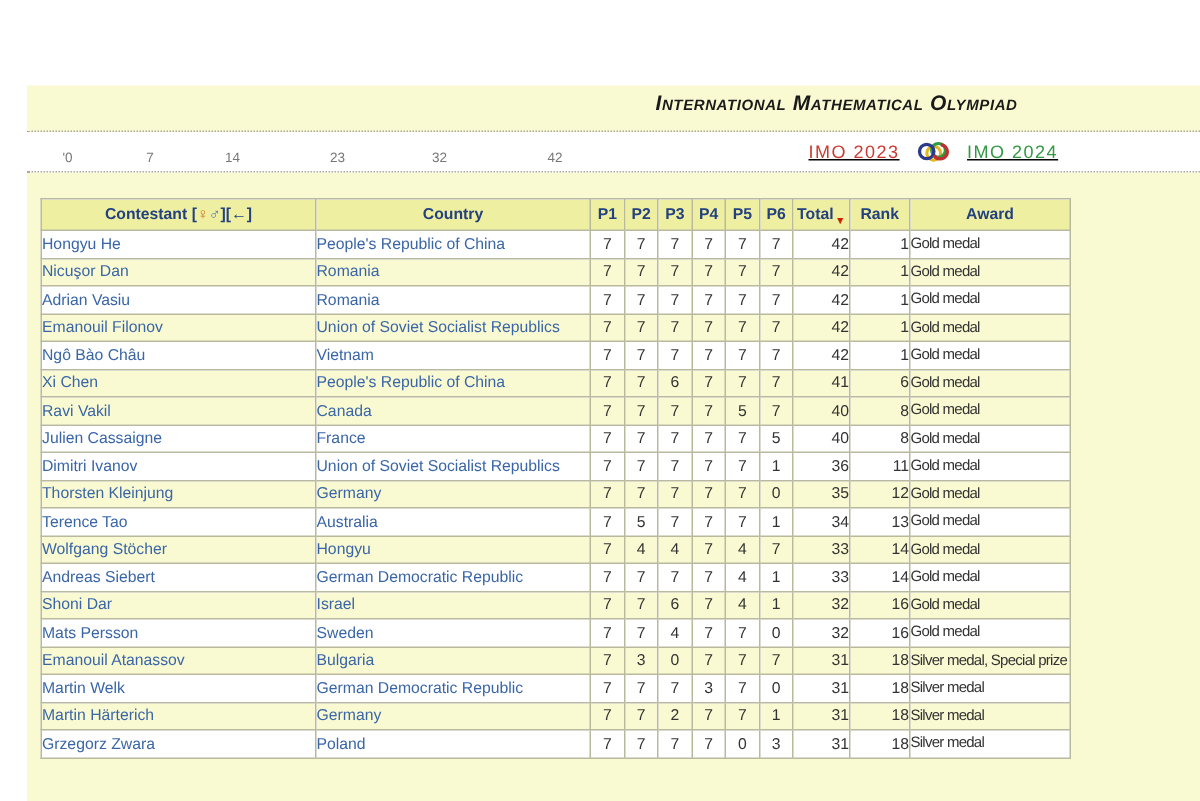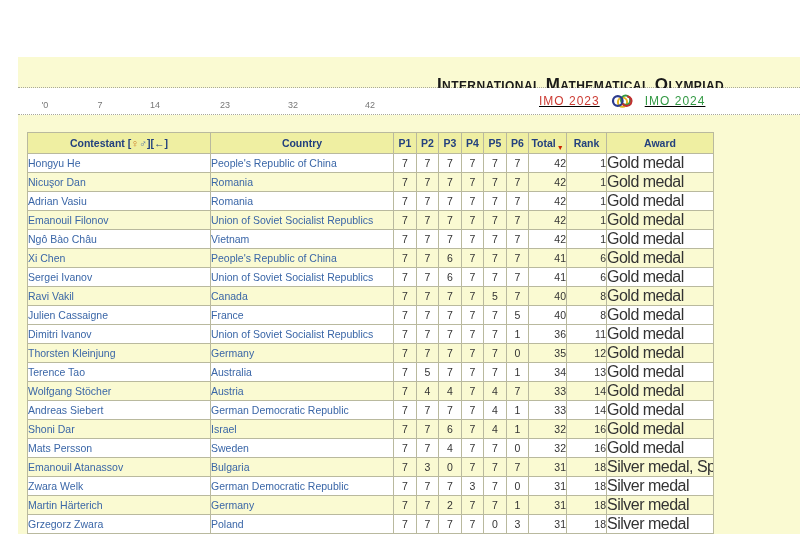--- a/index.html
+++ b/index.html
@@ -15,27 +15,28 @@
     width: 1262px; height: 620px;
   }
   .band-title {
     position: relative;
     height: 30px;
     background: var(--page-bg);
     border-bottom: 1px dotted var(--divider);
   }
   .site-title {
     position: absolute;
-    left: 419px; top: 18px;
-    font-size: 17px;
+    left: 419px; top: 3px;
+    font-size: 14px;
     font-weight: bold;
     font-variant: small-caps;
     letter-spacing: 0.4px;
     color: var(--title-text);
     white-space: nowrap;
+    font-style: italic;
   }
   .band-nav {
     position: relative;
     height: 26px;
     background: #ffffff;
     border-bottom: 1px dotted var(--divider);
   }
   .nav-links {
     position: absolute;
     left: 521px; top: 5px;
@@ -87,21 +88,21 @@
     height: 17.5px;
     white-space: nowrap;
     overflow: hidden;
     color: var(--cell-text);
     padding: 0;
   }
   td.c-name, td.c-country { padding-left: 4px; }
   td.c-name a, td.c-country a { color: var(--link); text-decoration: none; cursor: pointer; }
   td.c-score { text-align: center; }
   td.c-total, td.c-rank { text-align: right; padding-right: 7px; }
-  td.c-award { padding-left: 4px; color: var(--award-text); font-size: 16px; letter-spacing: -0.5px; }
+  td.c-award { padding-left: 4px; color: var(--award-text); font-size: 10px; letter-spacing: -0.5px; }
   tr.row-even td { background: #ffffff; }
   tr.row-odd  td { background: var(--page-bg); }
   .hdr-link { color: var(--header-text); text-decoration: none; cursor: pointer; margin-left: 3px; }
   .sym-f { color: var(--female-symbol); }
   .sym-m { color: var(--male-symbol); }
   .sort-arrow {
     color: var(--sort-arrow);
     font-size: 7px;
     position: relative;
     top: 3px;
@@ -244,33 +245,20 @@
             <td class="c-score">7</td>
             <td class="c-score">7</td>
             <td class="c-score">6</td>
             <td class="c-score">7</td>
             <td class="c-score">7</td>
             <td class="c-score">7</td>
             <td class="c-total">41</td>
             <td class="c-rank">6</td>
             <td class="c-award">Gold medal</td>
           </tr>
-          <tr class="row-even">
-            <td class="c-name"><a>Sergei Ivanov</a></td>
-            <td class="c-country"><a>Union of Soviet Socialist Republics</a></td>
-            <td class="c-score">7</td>
-            <td class="c-score">7</td>
-            <td class="c-score">6</td>
-            <td class="c-score">7</td>
-            <td class="c-score">7</td>
-            <td class="c-score">7</td>
-            <td class="c-total">41</td>
-            <td class="c-rank">6</td>
-            <td class="c-award">Gold medal</td>
-          </tr>
           <tr class="row-odd">
             <td class="c-name"><a>Ravi Vakil</a></td>
             <td class="c-country"><a>Canada</a></td>
             <td class="c-score">7</td>
             <td class="c-score">7</td>
             <td class="c-score">7</td>
             <td class="c-score">7</td>
             <td class="c-score">5</td>
             <td class="c-score">7</td>
             <td class="c-total">40</td>
@@ -324,21 +312,21 @@
             <td class="c-score">7</td>
             <td class="c-score">7</td>
             <td class="c-score">7</td>
             <td class="c-score">1</td>
             <td class="c-total">34</td>
             <td class="c-rank">13</td>
             <td class="c-award">Gold medal</td>
           </tr>
           <tr class="row-odd">
             <td class="c-name"><a>Wolfgang Stöcher</a></td>
-            <td class="c-country"><a>Austria</a></td>
+            <td class="c-country"><a>Hongyu</a></td>
             <td class="c-score">7</td>
             <td class="c-score">4</td>
             <td class="c-score">4</td>
             <td class="c-score">7</td>
             <td class="c-score">4</td>
             <td class="c-score">7</td>
             <td class="c-total">33</td>
             <td class="c-rank">14</td>
             <td class="c-award">Gold medal</td>
           </tr>
@@ -388,21 +376,21 @@
             <td class="c-score">3</td>
             <td class="c-score">0</td>
             <td class="c-score">7</td>
             <td class="c-score">7</td>
             <td class="c-score">7</td>
             <td class="c-total">31</td>
             <td class="c-rank">18</td>
             <td class="c-award">Silver medal, Special prize</td>
           </tr>
           <tr class="row-even">
-            <td class="c-name"><a>Zwara Welk</a></td>
+            <td class="c-name"><a>Martin Welk</a></td>
             <td class="c-country"><a>German Democratic Republic</a></td>
             <td class="c-score">7</td>
             <td class="c-score">7</td>
             <td class="c-score">7</td>
             <td class="c-score">3</td>
             <td class="c-score">7</td>
             <td class="c-score">0</td>
             <td class="c-total">31</td>
             <td class="c-rank">18</td>
             <td class="c-award">Silver medal</td>

